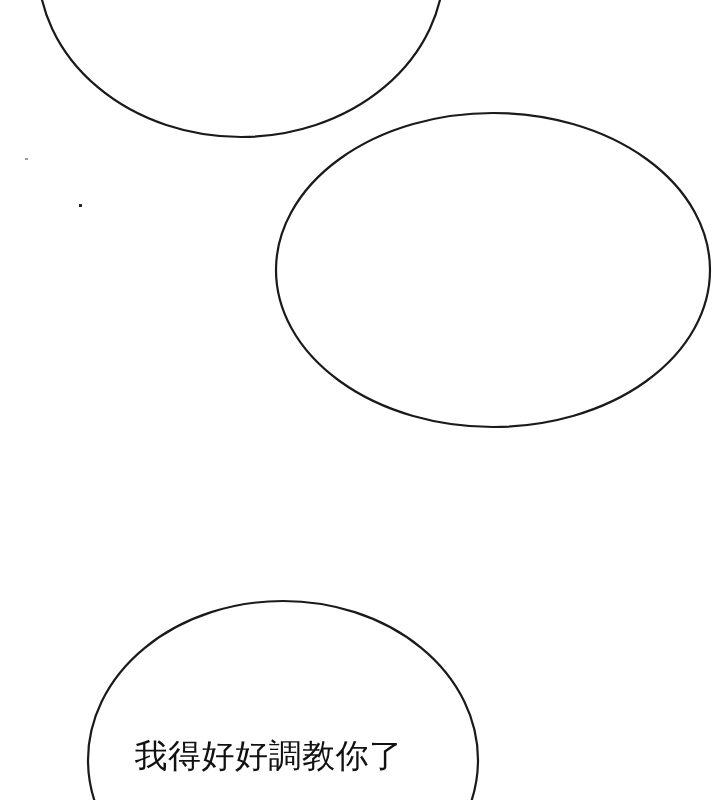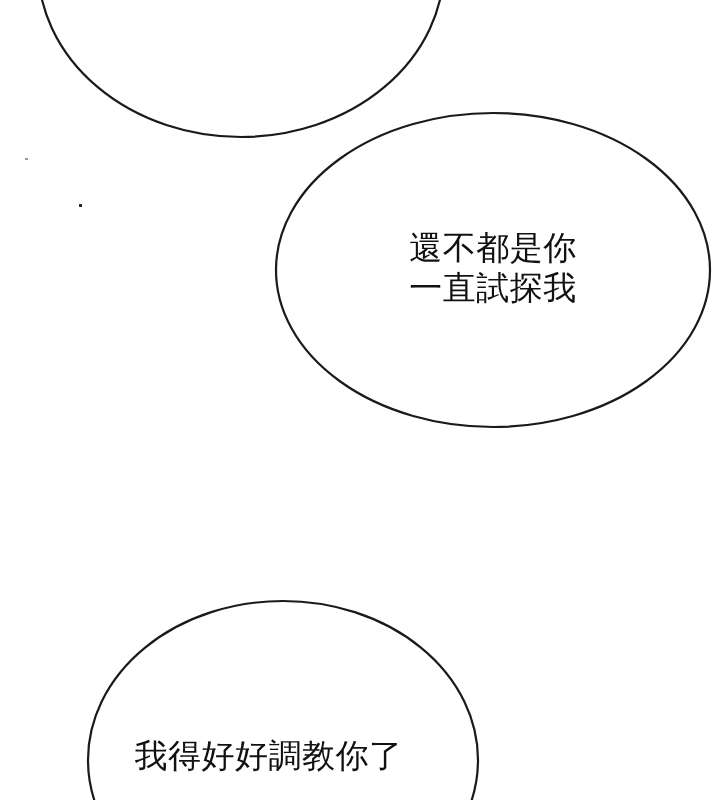--- a/index.html
+++ b/index.html
@@ -75,22 +75,18 @@
     <ellipse class="bubble-outline" cx="241" cy="-34" rx="203" ry="171"></ellipse>
 
     <ellipse class="bubble-outline" cx="493" cy="270" rx="217" ry="157"></ellipse>
 
     <ellipse class="bubble-outline" cx="283" cy="760" rx="195" ry="159"></ellipse>
 
     <rect class="speck-faint" x="25" y="158" width="3" height="2"></rect>
     <rect class="speck" x="79" y="204" width="3" height="3"></rect>
   </svg>
 
-  <div class="bubble-text" id="bubble-2-text">
-    <span class="text-line">還不都是你</span>
-    <span class="text-line">一直試探我</span>
-  </div>
 
   <div class="bubble-text" id="bubble-3-text">
     <span class="text-line">我得好好調教你了</span>
   </div>
 
 </div>
 
 </body></html>

